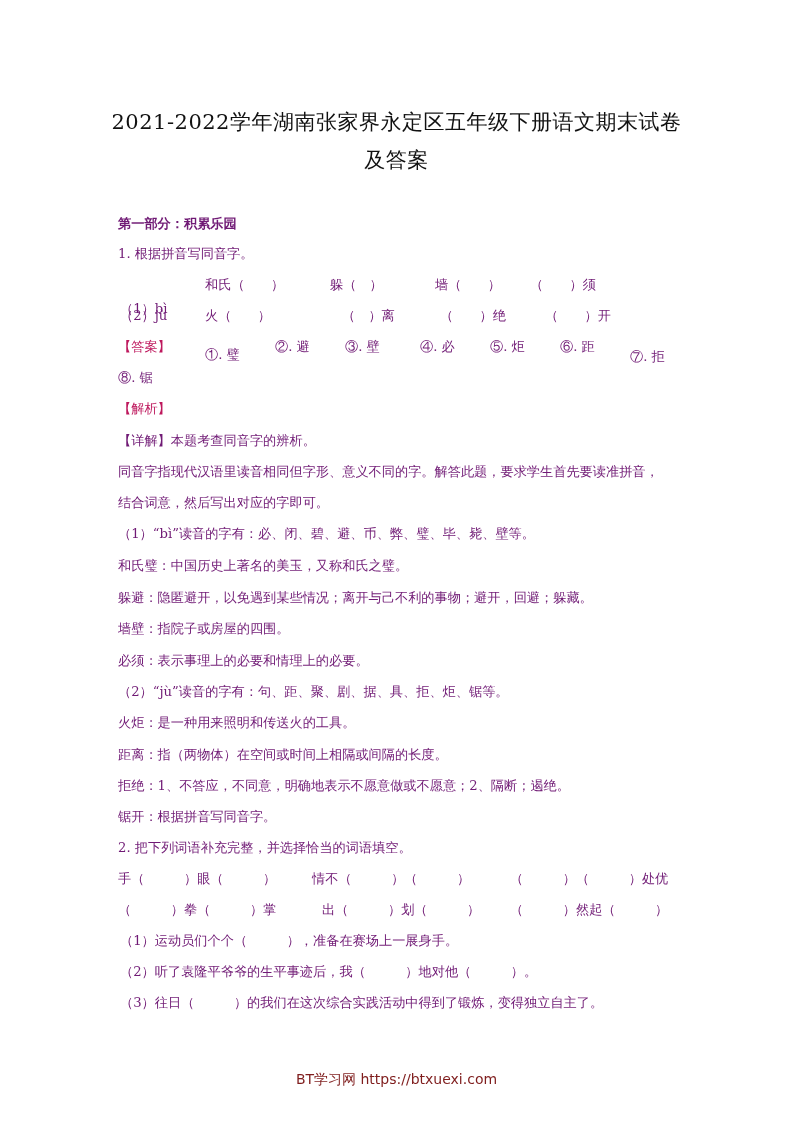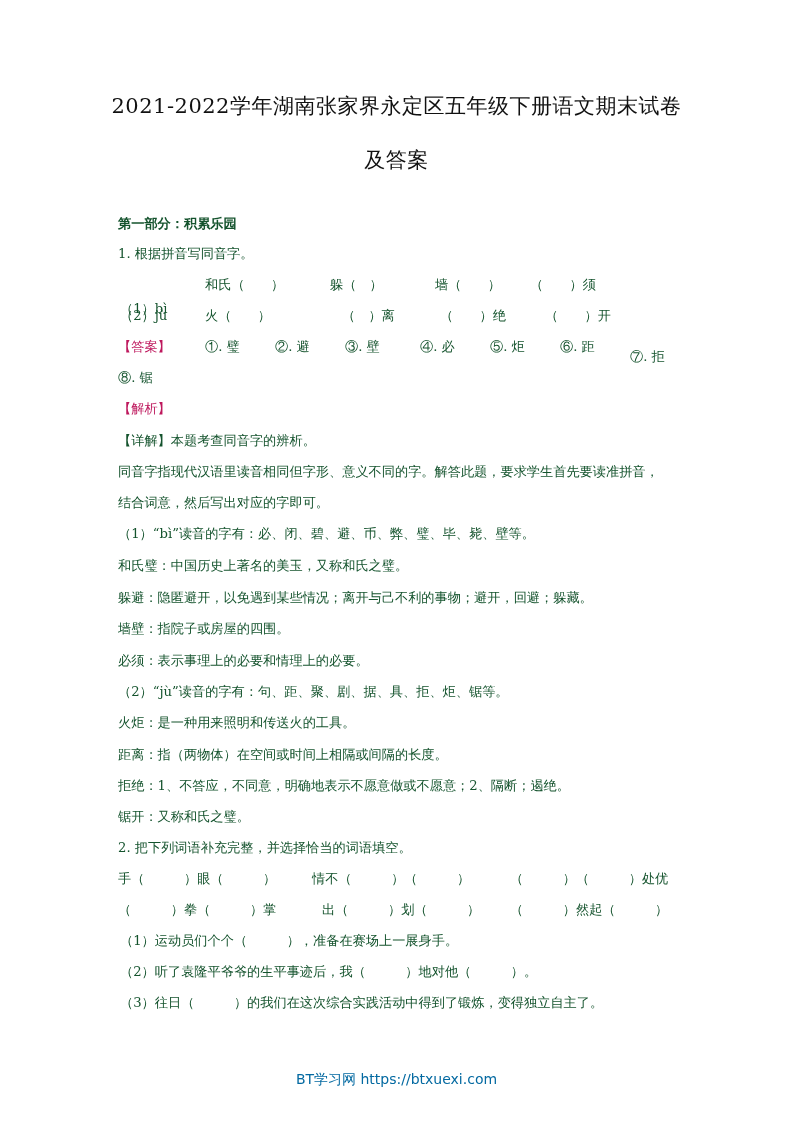--- a/index.html
+++ b/index.html
@@ -5,31 +5,31 @@
     html, body { margin: 0; padding: 0; background: #ffffff; }
     body {
       width: 793px; height: 1122px; position: relative; overflow: hidden;
       font-family: "DejaVu Serif", "Liberation Serif", serif;
       color: #1a1a1a;
     }
     .title {
       position: absolute; left: 0; width: 793px; text-align: center;
       font-size: 21px; letter-spacing: 0.5px; color: #111;
     }
-    .title.l1 { top: 92px; }
+    .title.l1 { top: 108px; }
     .title.l2 { top: 146px; }
     .line {
       position: absolute; left: 118px; font-size: 13.2px; white-space: pre;
-      color: #14532d;
+      color: #701a75;
     }
     .bold { font-weight: bold; }
     .blue { color: #be185d; }
     .footer {
       position: absolute; top: 1071px; left: 0; width: 793px; text-align: center;
-      font-family: "DejaVu Sans", "Liberation Sans", sans-serif; font-size: 14px; color: #0369a1;
+      font-family: "DejaVu Sans", "Liberation Sans", sans-serif; font-size: 14px; color: #7f1d1d;
     }
   </style>
 </head>
 <body>
 
 <div>
   <div class="title l1">2021-2022学年湖南张家界永定区五年级下册语文期末试卷</div>
   <div class="title l2">及答案</div>
 
   <div class="line bold" style="top:215px;">第一部分：积累乐园</div>
@@ -42,21 +42,21 @@
   <div class="line" style="top:276px; left:435px;">墙（　　）</div>
   <div class="line" style="top:276px; left:530px;">（　　）须</div>
 
   <div class="line" style="top:307px; left:120px;">（2）jù</div>
   <div class="line" style="top:307px; left:205px;">火（　　）</div>
   <div class="line" style="top:307px; left:342px;">（　）离</div>
   <div class="line" style="top:307px; left:440px;">（　　）绝</div>
   <div class="line" style="top:307px; left:545px;">（　　）开</div>
 
   <div class="line blue" style="top:338px;">【答案】</div>
-  <div class="line" style="top:338px; left:205px;">①. 璧</div>
+  <div class="line" style="top:346px; left:205px;">①. 璧</div>
   <div class="line" style="top:338px; left:275px;">②. 避</div>
   <div class="line" style="top:338px; left:345px;">③. 壁</div>
   <div class="line" style="top:338px; left:420px;">④. 必</div>
   <div class="line" style="top:338px; left:490px;">⑤. 炬</div>
   <div class="line" style="top:338px; left:560px;">⑥. 距</div>
   <div class="line" style="top:348px; left:630px;">⑦. 拒</div>
   <div class="line" style="top:369px;">⑧. 锯</div>
 
   <div class="line blue" style="top:400px;">【解析】</div>
 
@@ -65,21 +65,21 @@
   <div class="line" style="top:494px;">结合词意，然后写出对应的字即可。</div>
   <div class="line" style="top:525px;">（1）“bì”读音的字有：必、闭、碧、避、币、弊、璧、毕、毙、壁等。</div>
   <div class="line" style="top:557px;">和氏璧：中国历史上著名的美玉，又称和氏之璧。</div>
   <div class="line" style="top:589px;text-align:right;">躲避：隐匿避开，以免遇到某些情况；离开与己不利的事物；避开，回避；躲藏。</div>
   <div class="line" style="top:620px;">墙壁：指院子或房屋的四围。</div>
   <div class="line" style="top:652px;">必须：表示事理上的必要和情理上的必要。</div>
   <div class="line" style="top:683px;">（2）“jù”读音的字有：句、距、聚、剧、据、具、拒、炬、锯等。</div>
   <div class="line" style="top:714px;">火炬：是一种用来照明和传送火的工具。</div>
   <div class="line" style="top:746px;">距离：指（两物体）在空间或时间上相隔或间隔的长度。</div>
   <div class="line" style="top:777px;">拒绝：1、不答应，不同意，明确地表示不愿意做或不愿意；2、隔断；遏绝。</div>
-  <div class="line" style="top:808px;">锯开：又称和氏之璧。</div>
+  <div class="line" style="top:808px;">锯开：根据拼音写同音字。</div>
 
   <div class="line" style="top:839px;">2. 把下列词语补充完整，并选择恰当的词语填空。</div>
 
   <div class="line" style="top:870px; left:118px;">手（　　　）眼（　　　）</div>
   <div class="line" style="top:870px; left:312px;">情不（　　　）（　　　）</div>
   <div class="line" style="top:870px; left:510px;">（　　　）（　　　）处优</div>
 
   <div class="line" style="top:901px; left:118px;">（　　　）拳（　　　）掌</div>
   <div class="line" style="top:901px; left:322px;">出（　　　）划（　　　）</div>
   <div class="line" style="top:901px; left:510px;">（　　　）然起（　　　）</div>

